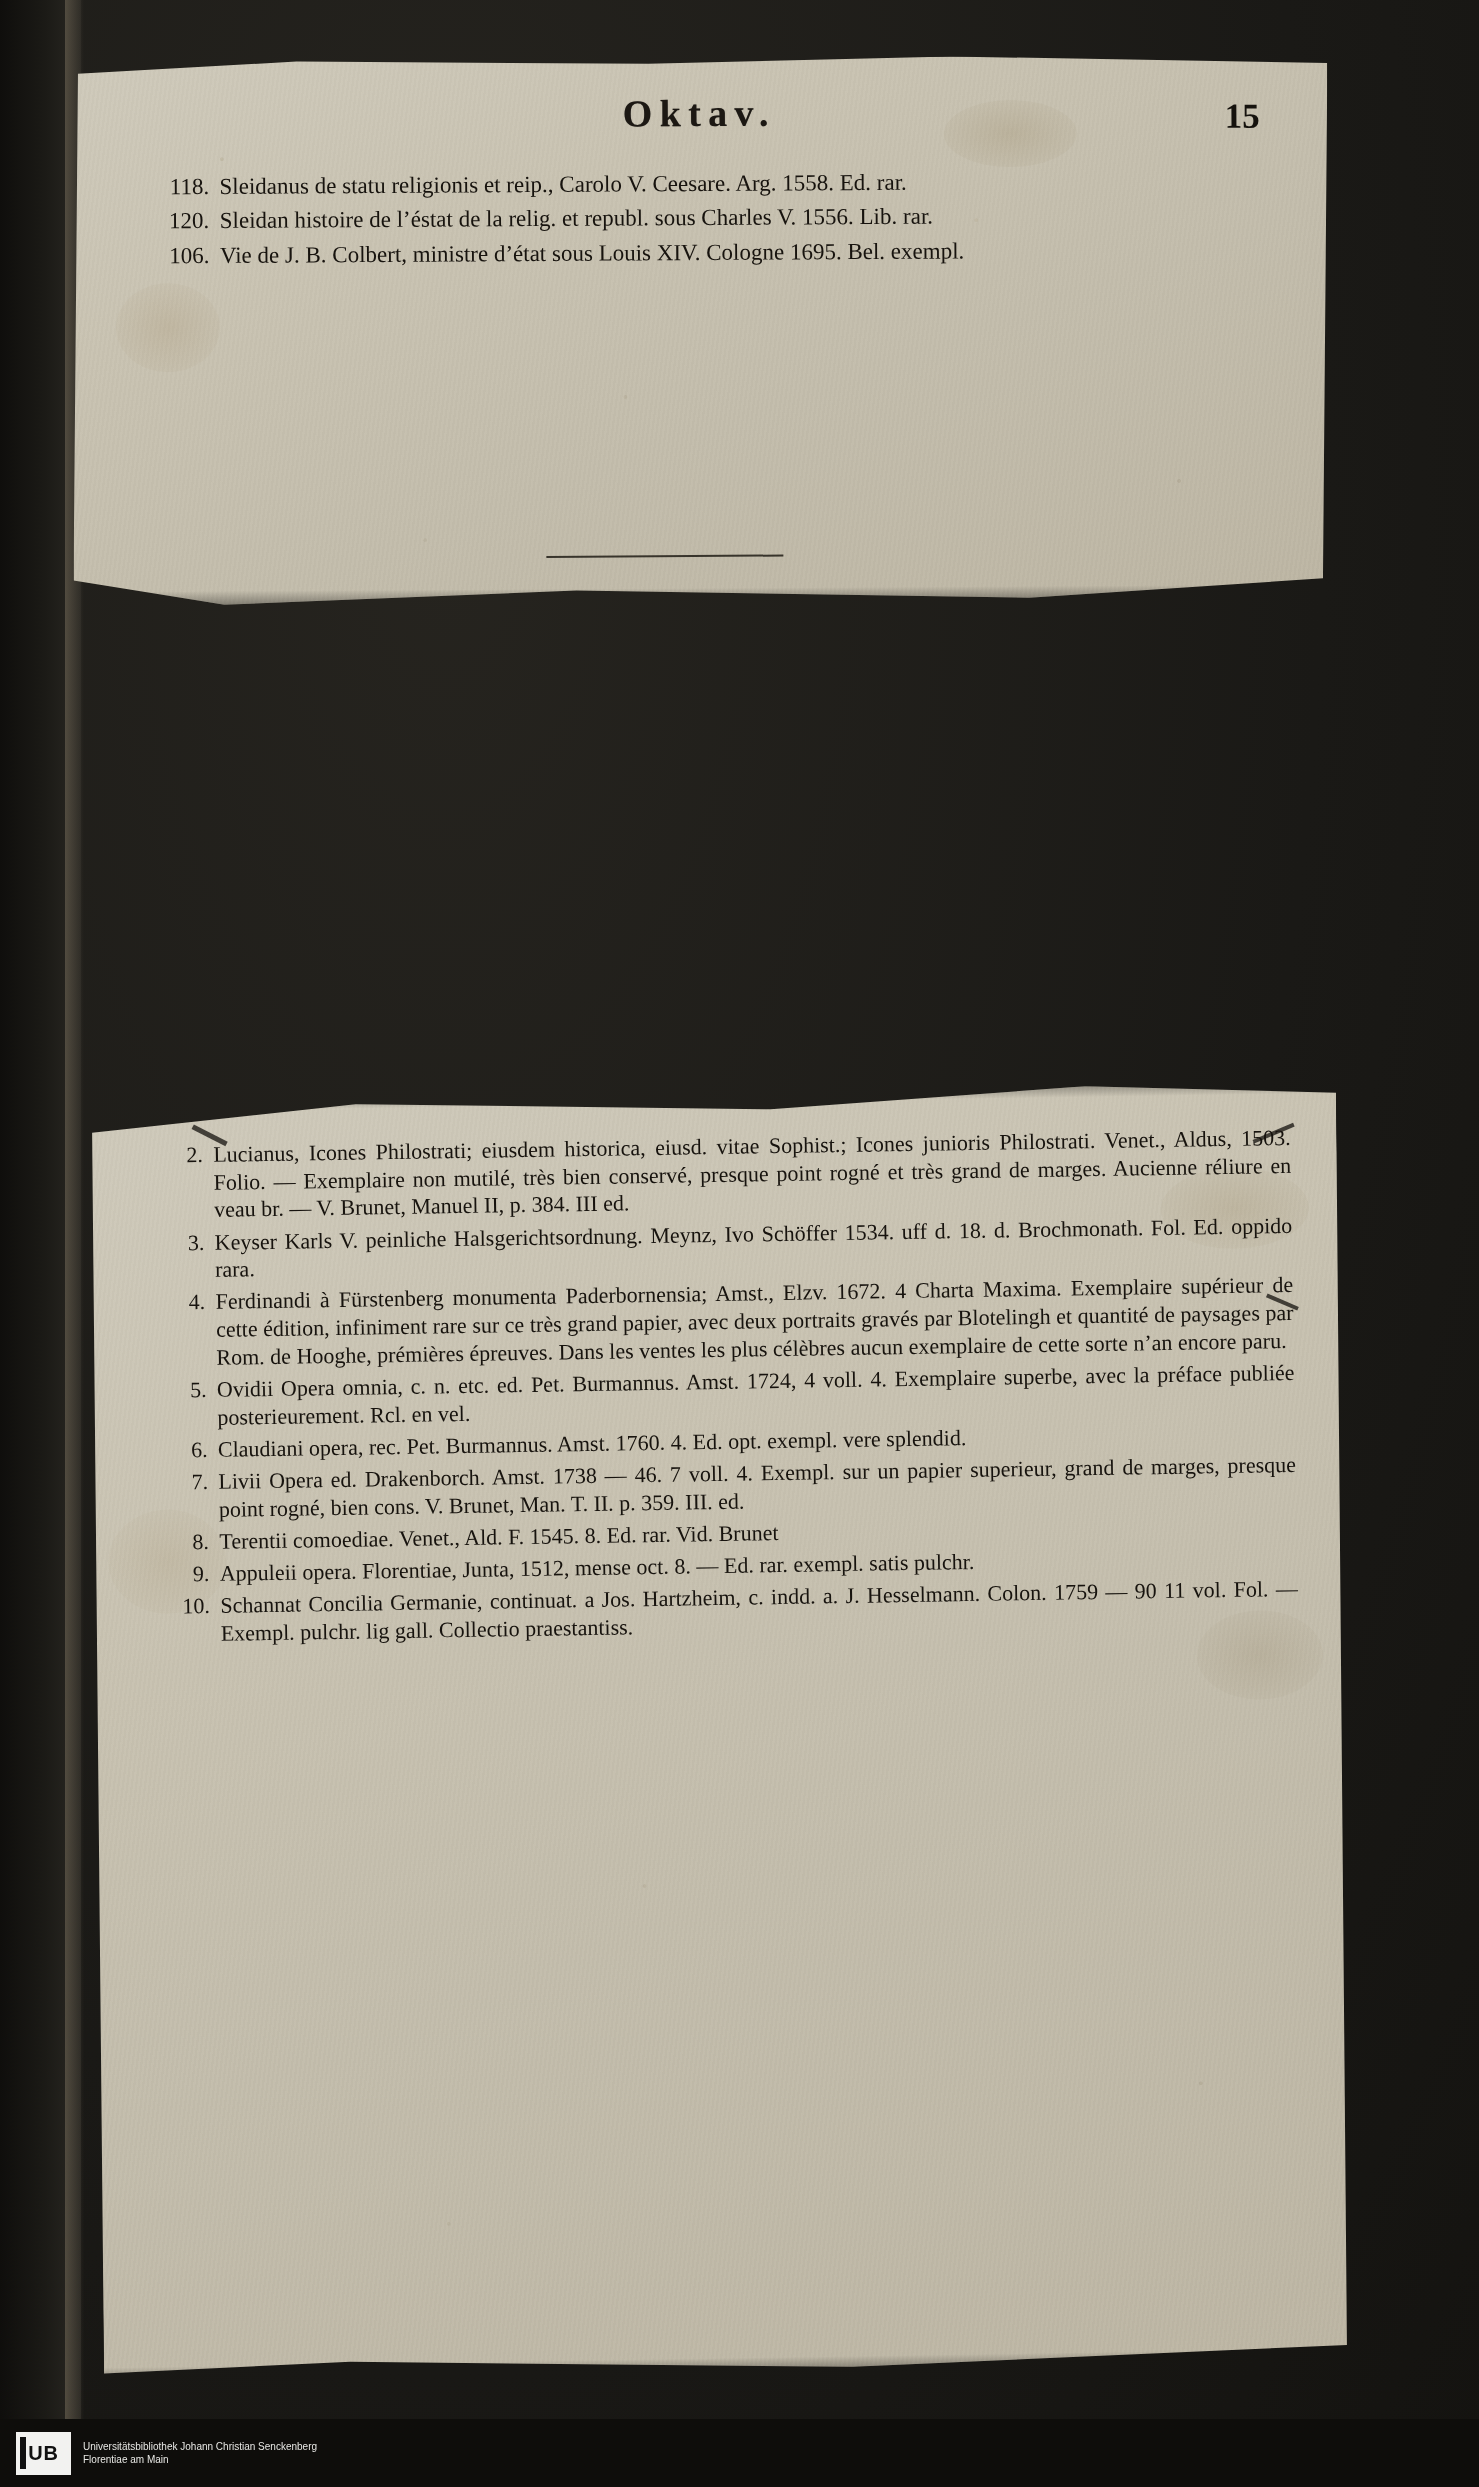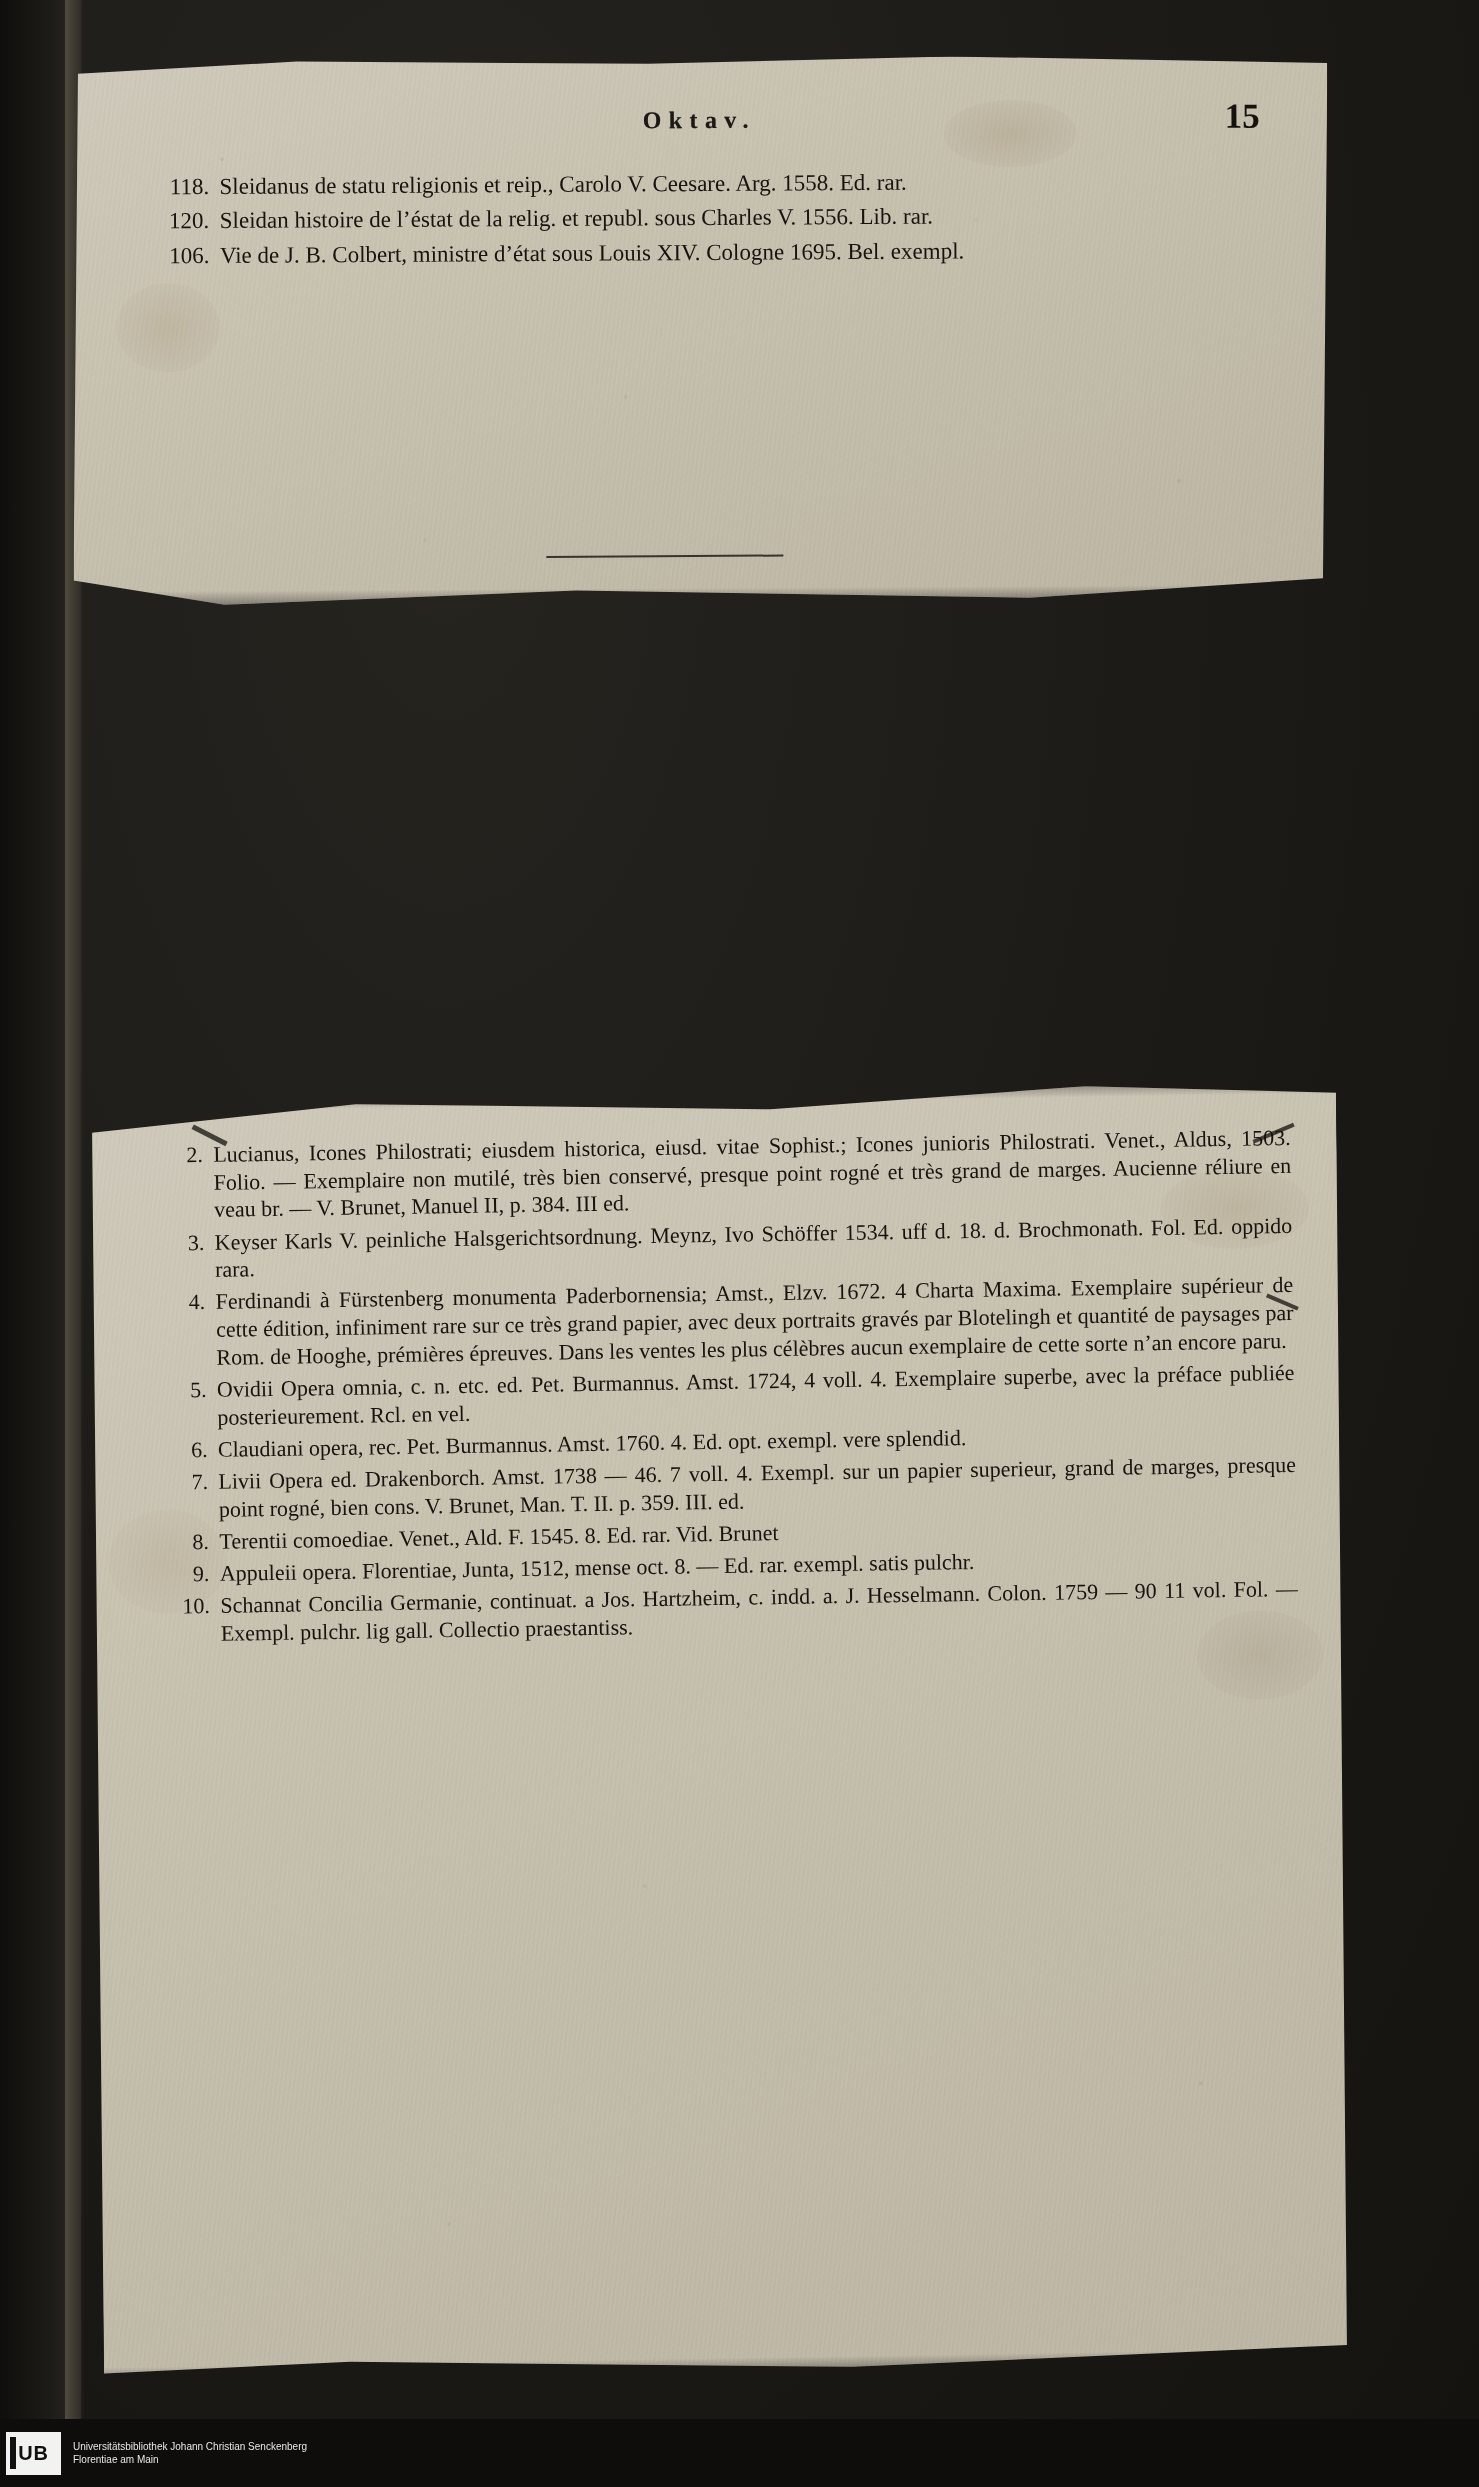--- a/index.html
+++ b/index.html
@@ -96,26 +96,25 @@
     left: 0;
     right: 0;
     top: 33px;
     display: flex;
     align-items: baseline;
     justify-content: center;
     padding: 0 52px;
   }
   .runhead-title {
     font-family: "Liberation Serif", serif;
-    font-size: 24px;
+    font-size: 38px;
     letter-spacing: 7.4px;
     font-weight: 700;
     color: #1c1813;
     text-shadow: 0 0 0.7px rgba(0,0,0,0.4);
-    margin-top: 16px;
   }
   .runhead-page {
     position: absolute;
     right: 68px;
     top: 22px;
     font-size: 35px;
     font-weight: 700;
     color: #15120d;
     font-family: "Liberation Serif", serif;
     margin-top: 20px;
@@ -195,21 +194,21 @@
   
   .footer-bar {
     position: absolute;
     left: 0;
     bottom: 0;
     width: 1479px;
     height: 68px;
     background: #0e0d0b;
     display: flex;
     align-items: center;
-    padding-left: 6px;
+    padding-left: 16px;
     box-sizing: border-box;
   }
   .ub-logo {
     width: 55px;
     height: 43px;
     background: #f2f2f0;
     color: #111;
     display: flex;
     align-items: center;
     justify-content: center;

